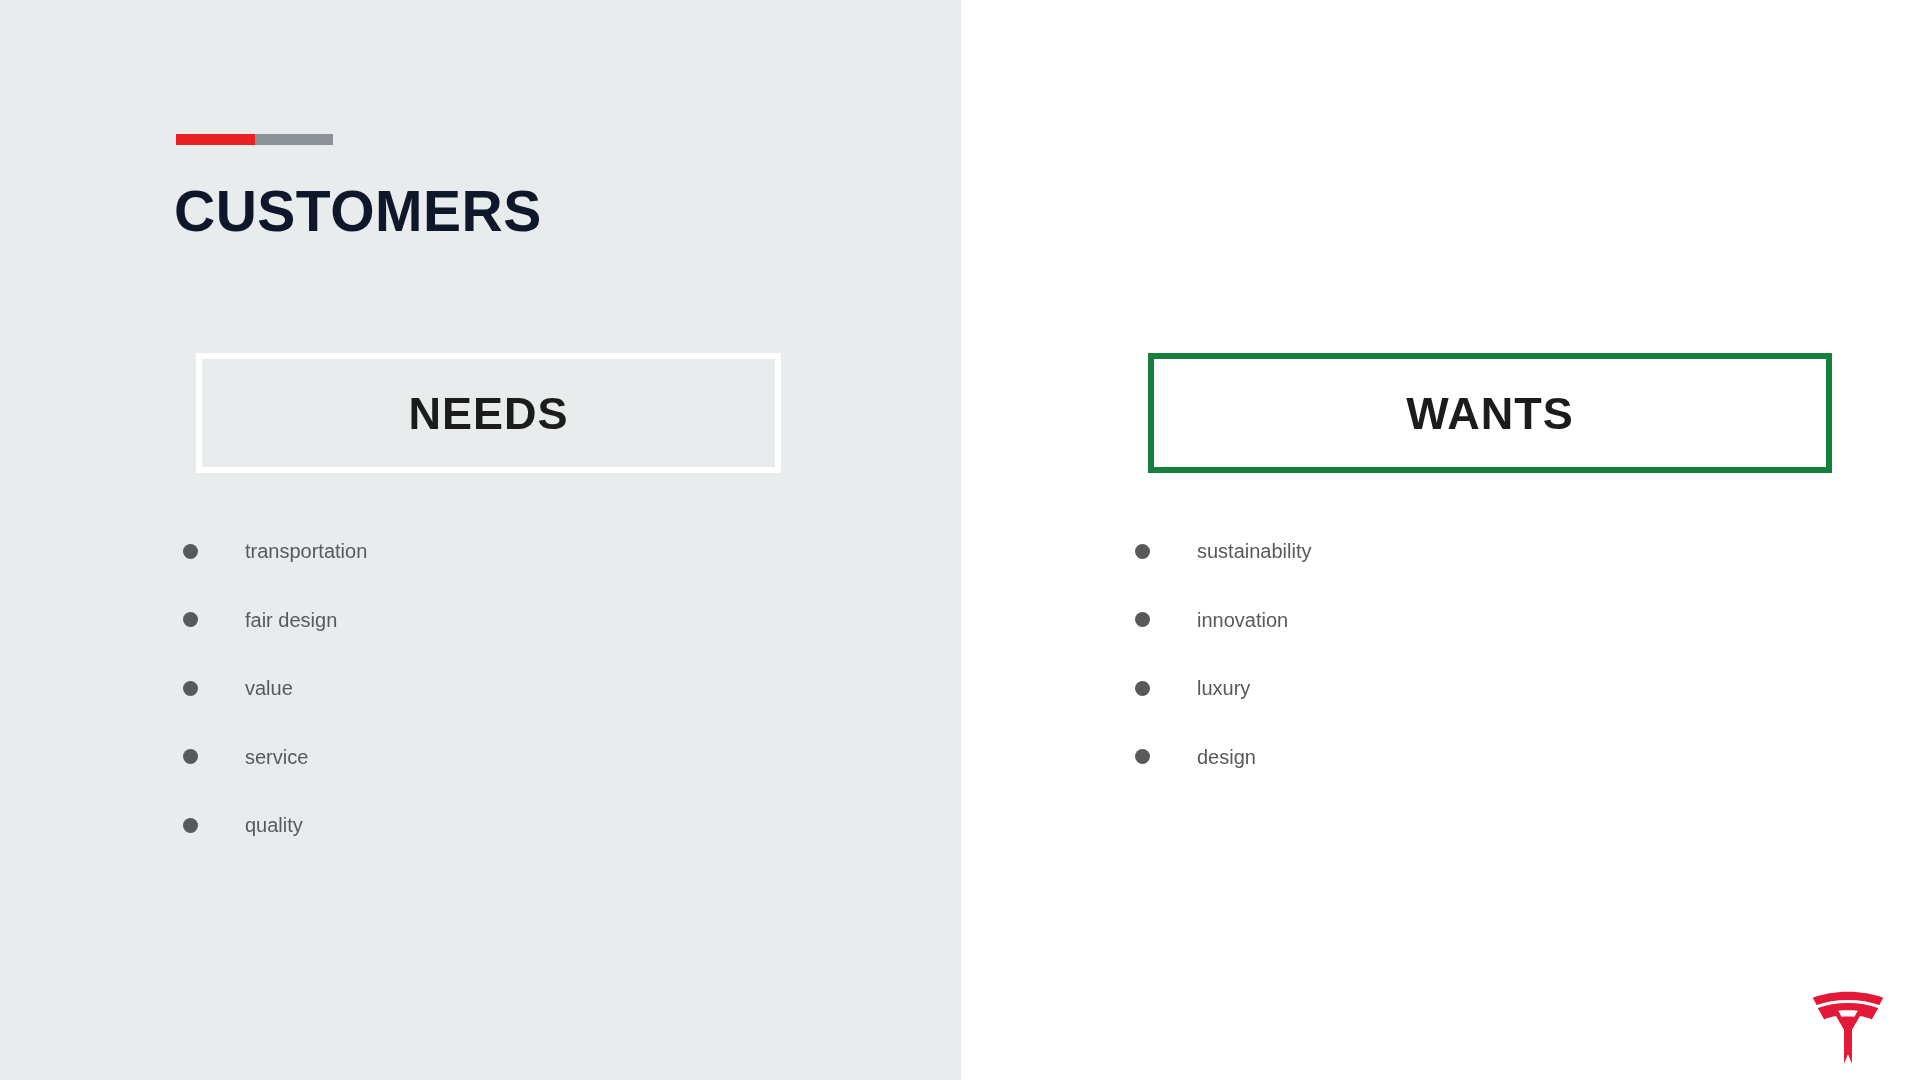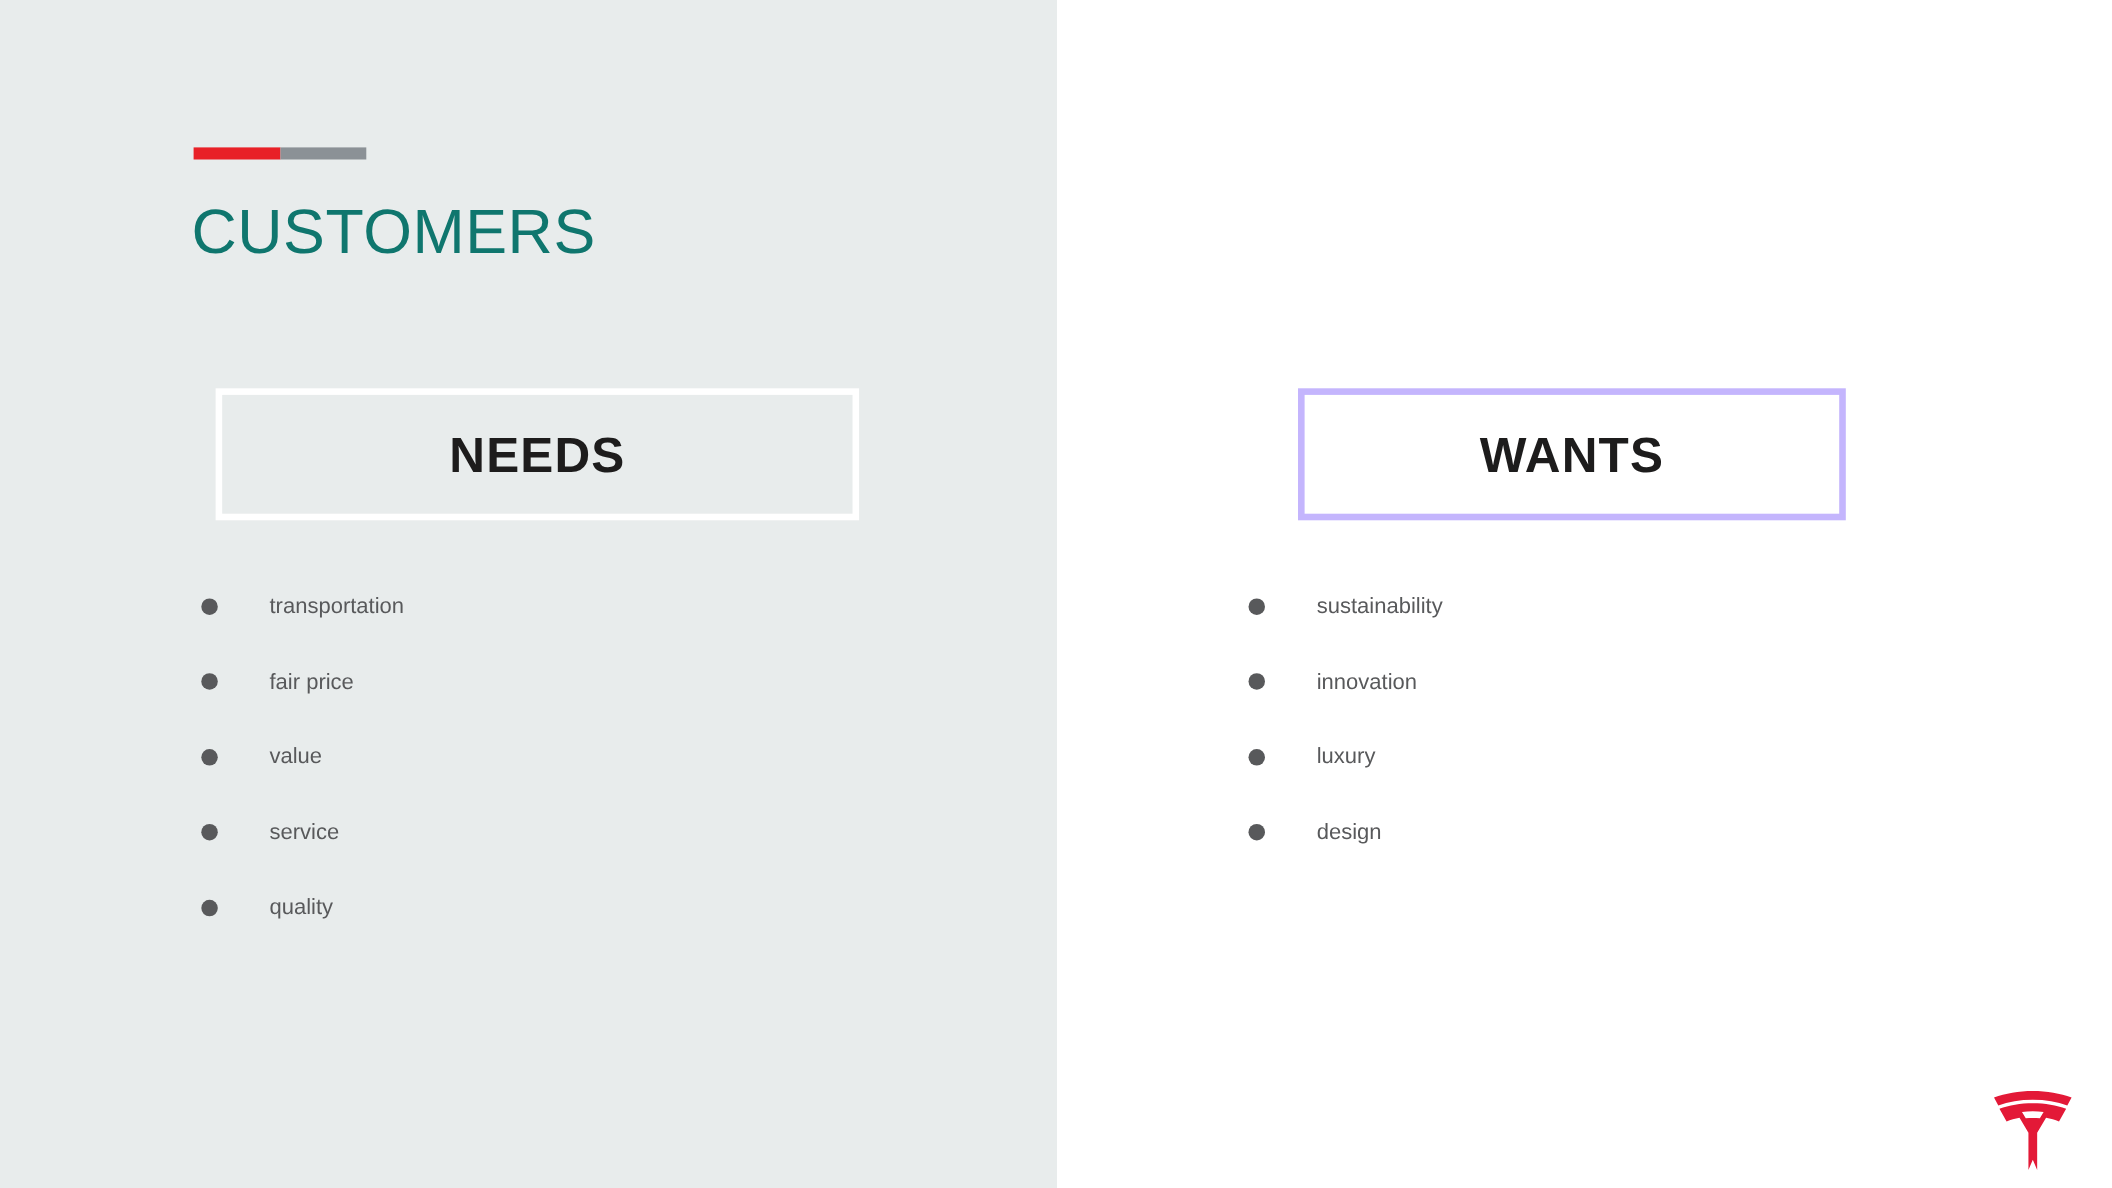--- a/index.html
+++ b/index.html
@@ -61,23 +61,23 @@
     height: 100%;
     background: #8b9196;
   }
 
   
   .page-title {
     position: absolute;
     left: 174px;
     top: 182px;
     font-size: 57px;
-    font-weight: 400;
+    font-weight: 700;
     letter-spacing: 0.5px;
-    color: #0f766e;
+    color: #0f172a;
     line-height: 1.05;
     white-space: nowrap;
   }
 
   
   .head-box {
     position: absolute;
     height: 120px;
     display: flex;
     align-items: center;
@@ -88,24 +88,23 @@
     left: 196px;
     top: 353px;
     width: 585px;
     background: #e8ecec;
     border: 6px solid #ffffff;
   }
 
   .head-box-wants {
     left: 1148px;
     top: 353px;
-    width: 498px;
-    background: #ffffff;
-    border: 6px solid #c4b5fd;
-    margin-left: 32px;
+    width: 684px;
+    background: #ffffff;
+    border: 6px solid #15803d;
   }
 
   .head-box-label {
     font-size: 45px;
     font-weight: 700;
     letter-spacing: 1px;
     color: #1d1c1c;
     line-height: 1;
   }
 
@@ -175,21 +174,21 @@
     <span class="head-box-label">WANTS</span>
   </div>
 
   <ul class="bullet-list bullet-list-needs">
     <li class="bullet-item">
       <span class="bullet-dot"></span>
       <span class="bullet-text">transportation</span>
     </li>
     <li class="bullet-item">
       <span class="bullet-dot"></span>
-      <span class="bullet-text">fair price</span>
+      <span class="bullet-text">fair design</span>
     </li>
     <li class="bullet-item">
       <span class="bullet-dot"></span>
       <span class="bullet-text">value</span>
     </li>
     <li class="bullet-item">
       <span class="bullet-dot"></span>
       <span class="bullet-text">service</span>
     </li>
     <li class="bullet-item">

